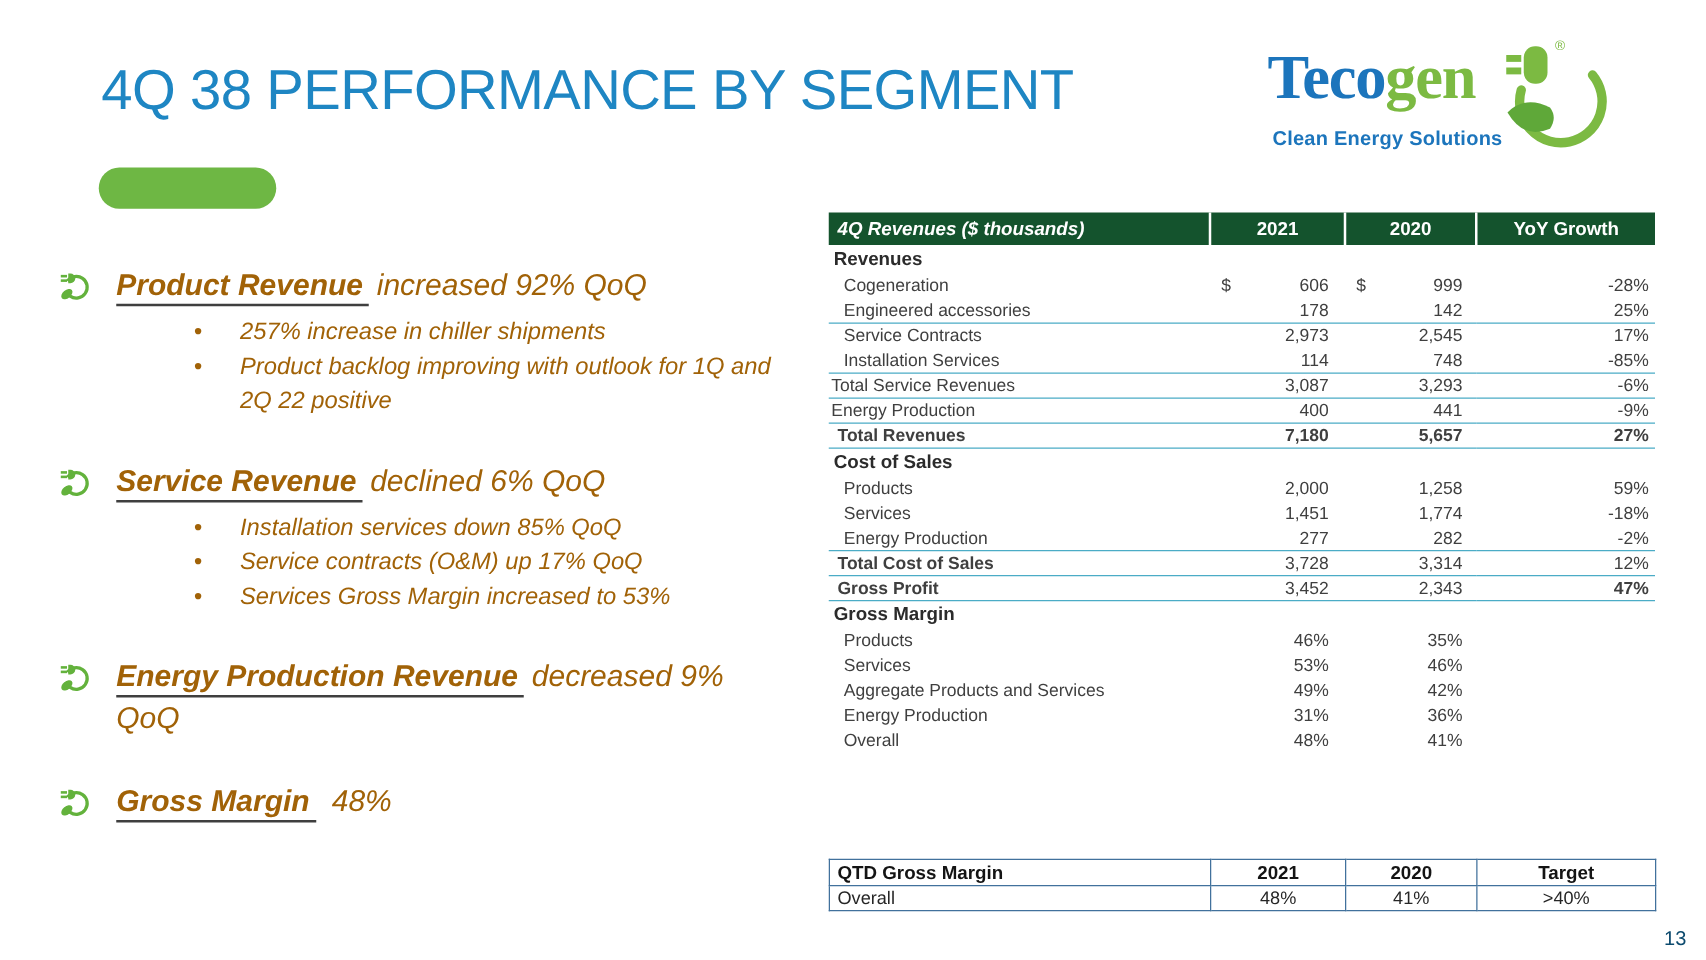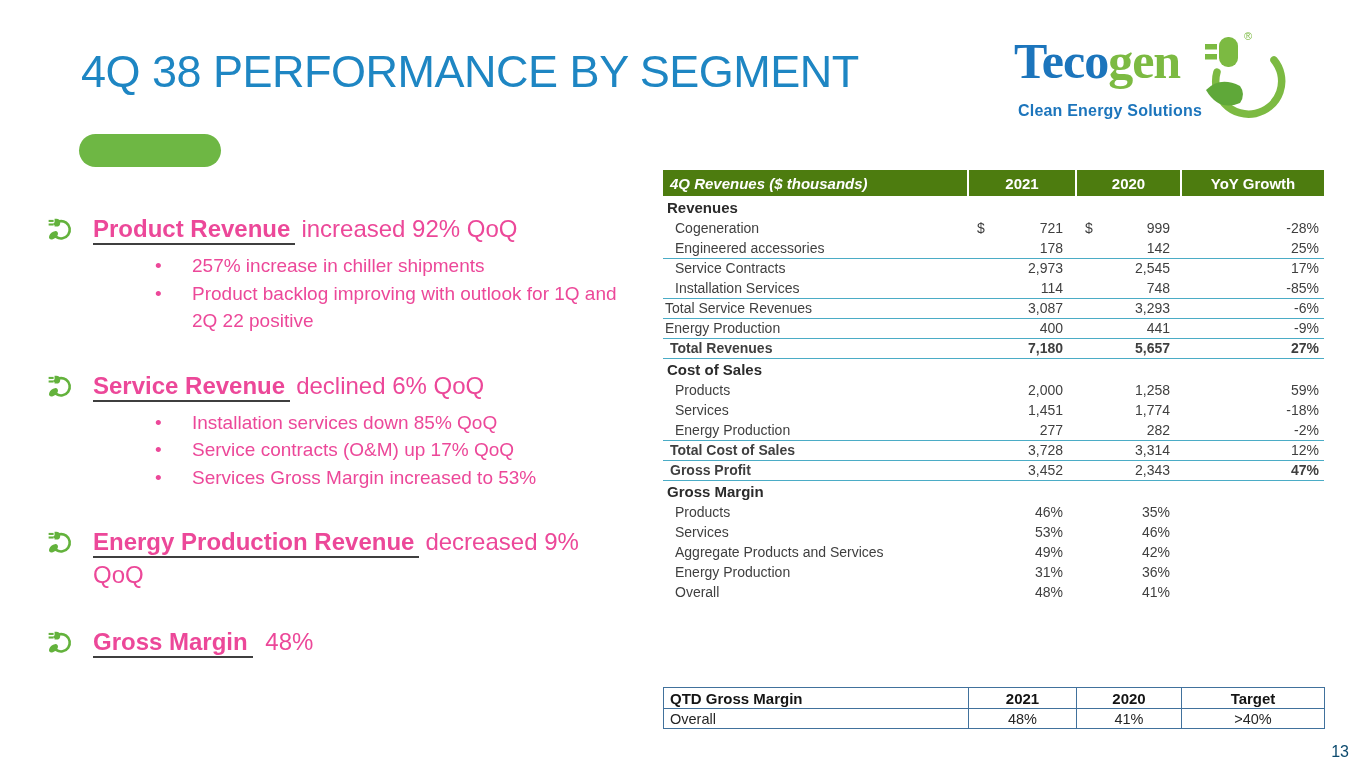--- a/index.html
+++ b/index.html
@@ -13,42 +13,42 @@
     position:absolute; left:81px; top:48px; font-size:45px; line-height:1.05;
     color:#1E86C3; font-weight:normal; letter-spacing:-0.5px; white-space:nowrap;
   }
   .pill {
     position:absolute; left:79px; top:134px; width:142px; height:33px;
     border-radius:17px; background:#6EB744;
   }
   
   .logo { position:absolute; left:1008px; top:22px; width:310px; height:110px; }
   
-  .bullets { position:absolute; left:47px; top:212px; width:610px; color:#ec4899; }
+  .bullets { position:absolute; left:47px; top:212px; width:610px; color:#a16207;font-style:italic; }
   .bgroup { position:relative; padding-left:46px; margin-bottom:34px; }
   .bgroup .leafplug { position:absolute; left:0; top:4px; }
   .bheading { font-size:24px; line-height:33px; width:505px; }
   .bheading .hl {
     font-weight:bold; border-bottom:2.5px solid #3F3F3F;
     padding-right:5px; padding-bottom:1px; margin-right:6px;
   }
   .bsubs { margin-top:7px; padding-left:62px; }
   .sub { display:flex; font-size:19px; line-height:27.5px; }
   .sub .dot { width:37px; flex:none; }
   .sub .sub-text { width:448px; }
   
   table { border-collapse:collapse; table-layout:fixed; }
   .rev {
     position:absolute; left:663px; top:170px; width:661px;
     font-family:"Liberation Sans", sans-serif; font-size:14px; color:#3F3F3F;
   }
   .rev col.c-label{width:305px}.rev col.c-2021{width:108px}
   .rev col.c-2020{width:105px}.rev col.c-yoy{width:143px}
   .rev thead th {
-    background:#4d7c0f; color:#fff; font-size:15px; height:26px;
+    background:#14532d; color:#fff; font-size:15px; height:26px;
     font-weight:bold; padding:0 20px; text-align:center;
   }
   .rev thead th.h0 { text-align:left; font-style:italic; padding-left:7px; }
   .rev thead th + th { border-left:2.5px solid #ffffff; }
   .rev tbody tr { height:20px; }
   .rev tr.rt-section { height:22px; }
   .rev tr.rt-section td { font-weight:bold; font-size:15px; color:#2B2B2B; padding-left:4px;margin-left:12px; }
   .rev td.lbl { padding-left:12px; white-space:nowrap; overflow:hidden; }
   .rev tr.rt-total td.lbl, .rev tr.rt-net td.lbl { padding-left:2px; }
   .rev tr.rt-grand td.lbl { padding-left:7px; font-weight:bold; }
@@ -193,21 +193,21 @@
       </tr>
     </thead>
     <tbody>
         <tr class="rt-section">
           <td colspan="4">Revenues</td>
         </tr>
         <tr class="rt-item">
           <td class="lbl c0">Cogeneration</td>
           <td class="val c1">
             <span class="cur">$</span>
-            <span class="num">721</span>
+            <span class="num">606</span>
           </td>
           <td class="val c2">
             <span class="cur">$</span>
             <span class="num">999</span>
           </td>
           <td class="yoy c3">-28%</td>
         </tr>
         <tr class="rt-item rule">
           <td class="lbl c0">Engineered accessories</td>
           <td class="val c1">

